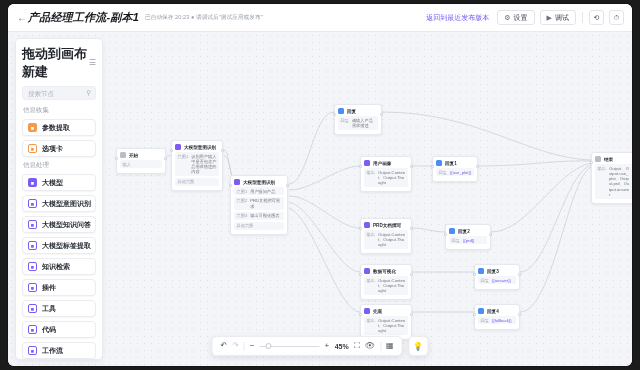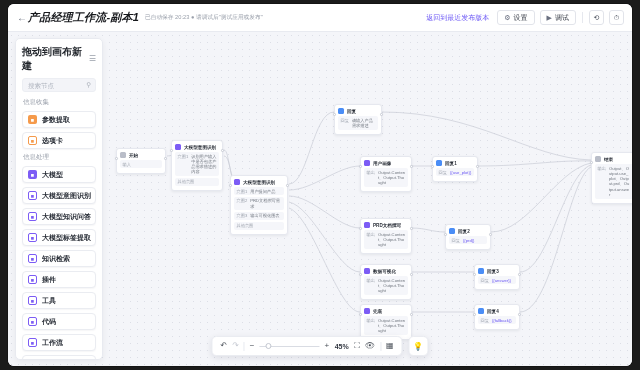--- a/index.html
+++ b/index.html
@@ -46,21 +46,21 @@
             background-size:7px 7px; overflow:hidden; }
   .edges { position:absolute; inset:0; width:624px; height:334px; }
 
   
   .sidebar { position:absolute; left:7px; top:6px; width:88px; height:322px;
              background:#fff; border:1px solid #e8eaf0; border-radius:5px;
              box-shadow:0 2px 6px rgba(20,24,40,.06); padding:6px 6px 0;
              overflow:hidden; }
   .sb-head { display:flex; align-items:center; justify-content:space-between;
              margin-bottom:5px; }
-  .sb-title { font-size:10px; font-weight:bold; color:#1f2329; }
+  .sb-title { font-size:13px; font-weight:bold; color:#1f2329; }
   .sb-collapse { font-size:8px; color:#9aa0ab; cursor:pointer; line-height:1; }
   .sb-search { position:relative; height:14px; background:#f3f4f8;
                border:1px solid #eceef3; border-radius:3px; display:flex;
                align-items:center; padding:0 5px; margin-bottom:6px; }
   .sb-search input { border:0; outline:0; background:transparent; width:100%;
                      font-size:6.5px; color:#353a44;
                      font-family:"Liberation Sans", sans-serif; }
   .sb-search input::placeholder { color:#aeb3bd; }
   .sb-search .sico { position:absolute; right:4px; font-size:6.5px; color:#a9aeb8; }
   .sec-label { font-size:6.5px; color:#9aa0ab; margin:4px 0 4px 1px; }

